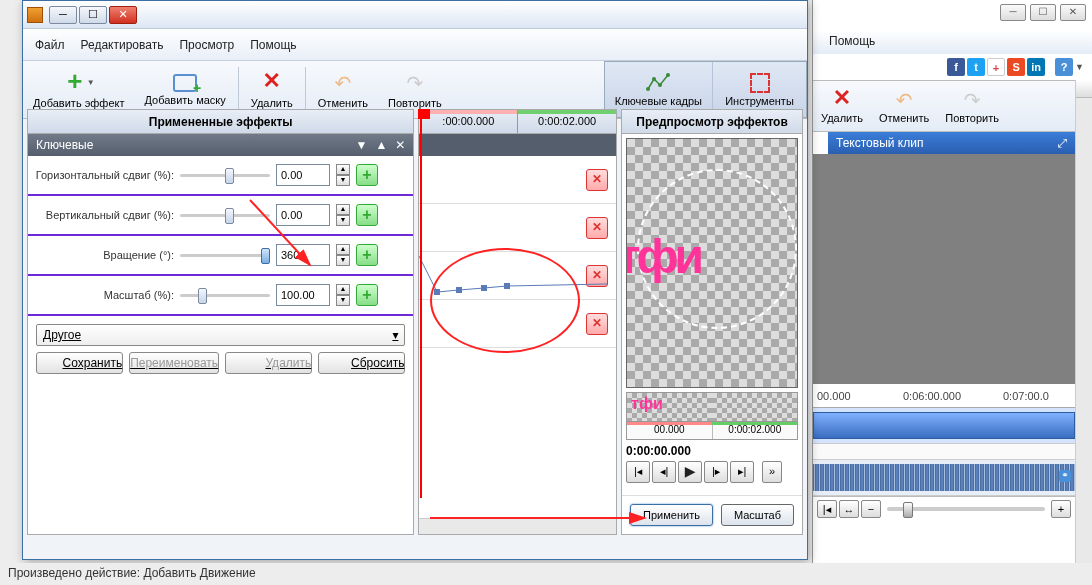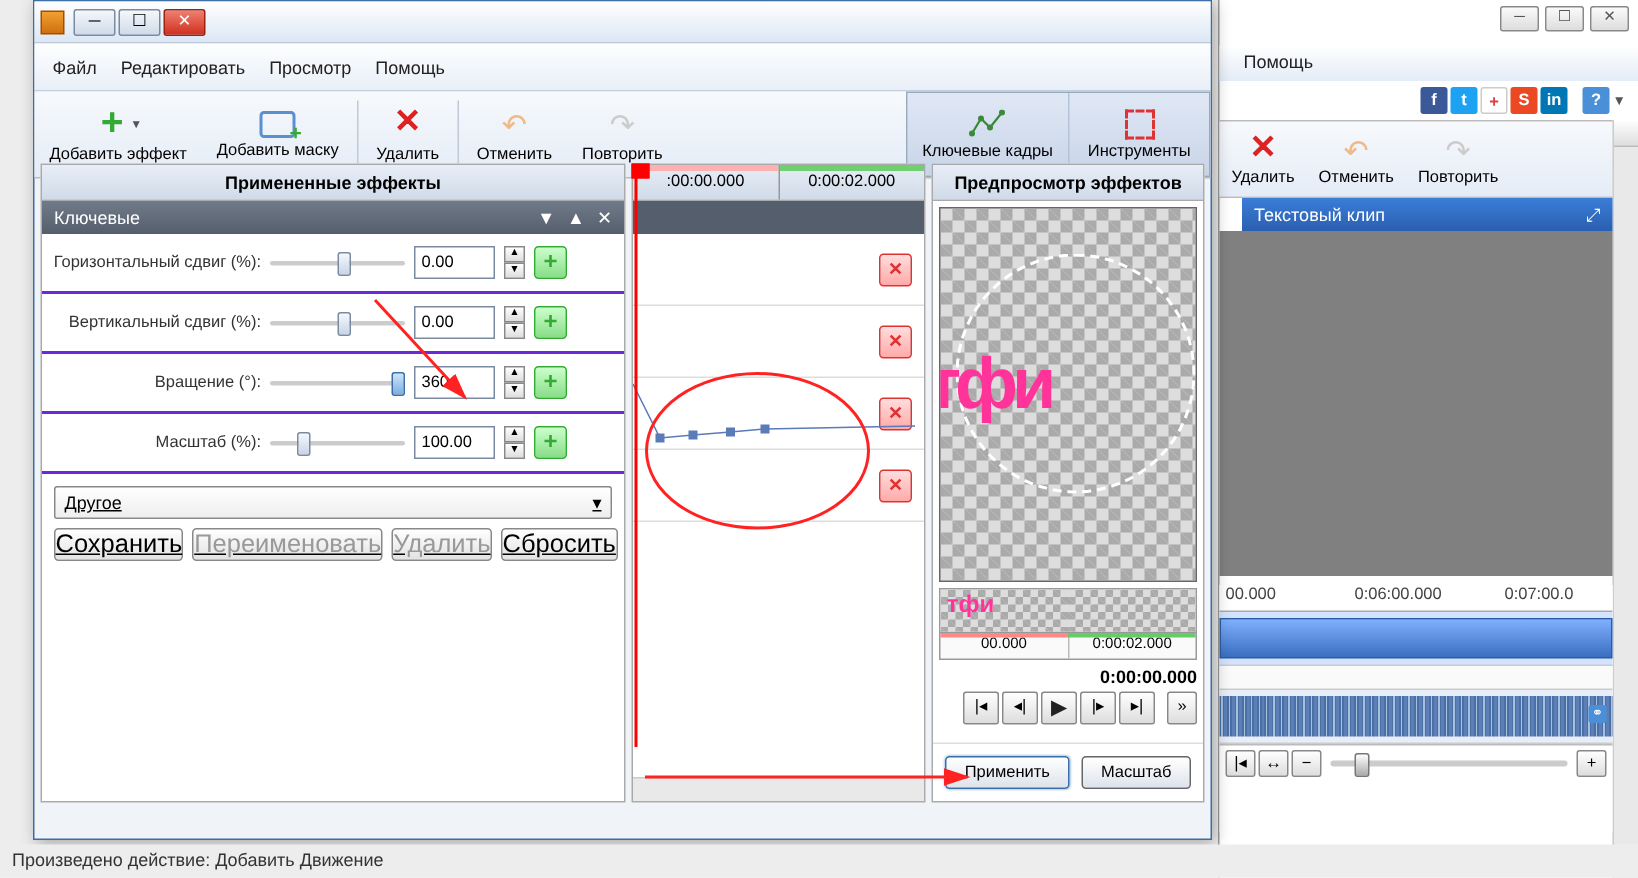--- a/index.html
+++ b/index.html
@@ -84,21 +84,21 @@
 .slider-track { position: absolute; top: 8px; left: 0; right: 0; height: 3px; background: #ccc; border-radius: 2px; }
 .slider-thumb { position: absolute; top: 2px; width: 9px; height: 16px; background: linear-gradient(#f5f8fc,#c8d4e8); border: 1px solid #7a8aa0; border-radius: 2px; }
 .param-input { width: 54px; height: 22px; border: 1px solid #7a8aa0; font-size: 11px; padding: 0 4px; }
 .param-spin { width: 14px; display: flex; flex-direction: column; }
 .spin-btn { width: 14px; height: 11px; border: 1px solid #888; background: linear-gradient(#fff,#ddd); font-size: 7px; text-align: center; line-height: 8px; }
 .param-add { width: 22px; height: 22px; border: 1px solid #3a3; background: linear-gradient(#cfc,#8d8); border-radius: 3px; text-align: center; color: #3a3; font-weight: bold; font-size: 16px; line-height: 19px; }
 
 .preset-row { padding: 8px; display: flex; flex-direction: column; gap: 6px; text-decoration: underline; }
 .preset-select { height: 22px; border: 1px solid #888; border-radius: 2px; background: linear-gradient(#fff,#eee); padding: 0 6px; display: flex; align-items: center; justify-content: space-between; }
 .preset-btns { display: flex; gap: 6px; }
-.preset-btn { flex: 1; height: 22px; border: 1px solid #888; border-radius: 3px; background: linear-gradient(#fff,#e2e2e2); font-size: 17px; text-align: left; line-height: 20px; }
+.preset-btn { flex: 1; height: 22px; border: 1px solid #888; border-radius: 3px; background: linear-gradient(#fff,#e2e2e2); font-size: 12px; text-align: right; line-height: 20px; }
 .preset-btn.disabled { color: #999; }
 
 .time-header { height: 24px; display: flex; background: linear-gradient(#e8eef7,#d0dae8); border-bottom: 1px solid #aaa; position: relative; font-size: 11px; }
 .time-segment1 { flex: 1; text-align: center; line-height: 22px; border-right: 1px solid #999; background: linear-gradient(to bottom, #ffb0b0 0 4px, transparent 4px); }
 .time-segment2 { flex: 1; text-align: center; line-height: 22px; background: linear-gradient(to bottom, #70d070 0 4px, transparent 4px); }
 
 .curve-row { height: 48px; border-bottom: 1px solid #ddd; display: flex; align-items: center; justify-content: flex-end; padding: 0 8px; position: relative; }
 .curve-del { width: 22px; height: 22px; border: 1px solid #d33; background: linear-gradient(#fdd,#faa); border-radius: 3px; text-align: center; color: #d33; font-weight: bold; line-height: 19px; }
 
 .red-line { position: absolute; top: 0; bottom: 36px; left: 1px; width: 2px; background: #f00; }
@@ -117,21 +117,21 @@
   linear-gradient(45deg,#aaa 25%,#ddd 25%,#ddd 75%,#aaa 75%);
   background-size: 10px 10px; background-position: 0 0, 5px 5px; position: relative; }
 .strip-text { position: absolute; top: 2px; left: 4px; font-size: 16px; font-weight: bold; color: #ff3399; }
 
 .preview-timebar { margin: 0 4px; height: 18px; border: 1px solid #999; border-top: none; display: flex; font-size: 10px; position: relative; background: #fafafa; }
 .ptb1 { flex: 1; text-align: center; line-height: 16px; border-right: 1px solid #bbb; }
 .ptb1::before { content: ''; position: absolute; top: 0; left: 0; width: 50%; height: 3px; background: #f88; }
 .ptb2 { flex: 1; text-align: center; line-height: 16px; }
 .ptb2::before { content: ''; position: absolute; top: 0; right: 0; width: 50%; height: 3px; background: #6c6; }
 
-.playbar { margin: 4px; display: flex; flex-direction: column; align-items: flex-end; gap: 3px; }
+.playbar { margin: 4px; display: flex; flex-direction: column; align-items: flex-start; gap: 3px; }
 .playtime { font-size: 12px; font-weight: bold; }
 .playbtns { display: flex; gap: 2px; }
 .pb { width: 24px; height: 22px; border: 1px solid #888; background: linear-gradient(#fff,#ddd); border-radius: 2px; text-align: center; font-size: 11px; line-height: 19px; }
 .pb.big { font-size: 14px; color: #222; }
 .pb.more { width: 20px; }
 
 .dialog-btns { margin-top: auto; padding: 8px; display: flex; gap: 8px; justify-content: center; border-top: 1px solid #ddd; }
 .dlg-btn { height: 22px; padding: 0 12px; border: 1px solid #666; border-radius: 3px; background: linear-gradient(#fff,#dde3ec); font-size: 11px; line-height: 20px; }
 .dlg-btn:first-child { border: 1px solid #3a6ea5; box-shadow: 0 0 2px #5a90d0; }
 

